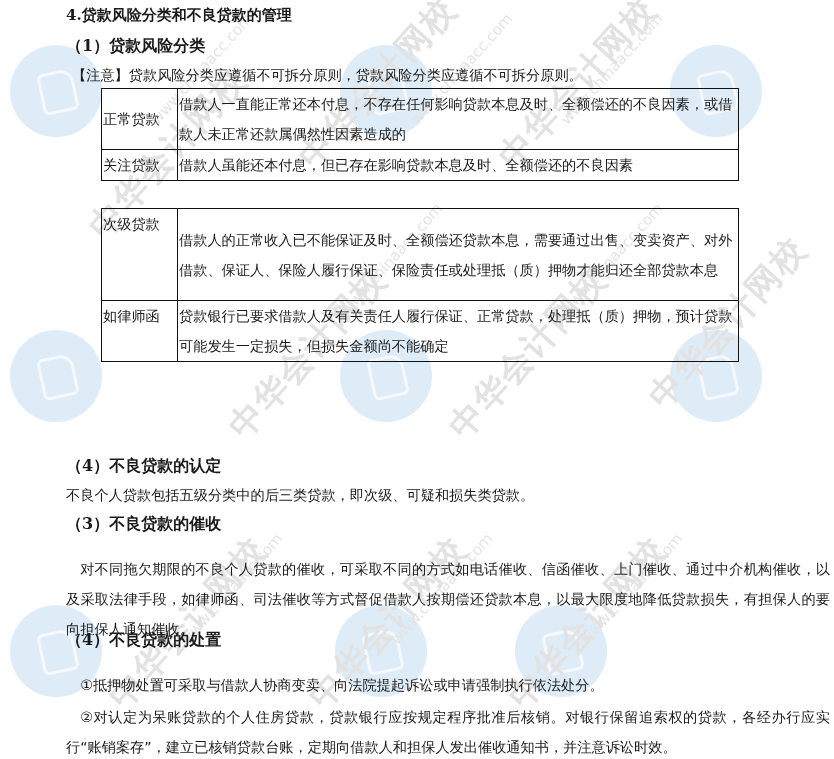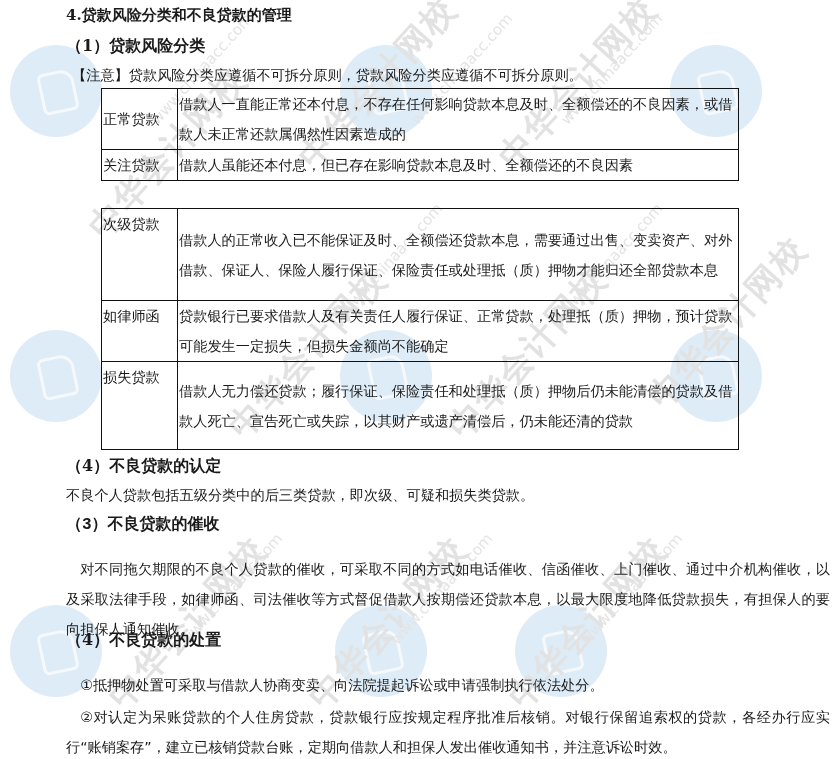--- a/index.html
+++ b/index.html
@@ -83,29 +83,25 @@
   <table class="cls" style="top:208px;font-family:Liberation Serif, serif;">
     <tbody>
         <tr style="height:92px;">
       <td class="k top">次级贷款</td>
       <td>借款人的正常收入已不能保证及时、全额偿还贷款本息，需要通过出售、变卖资产、对外借款、保证人、保险人履行保证、保险责任或处理抵（质）押物才能归还全部贷款本息</td>
     </tr>
     <tr style="height:60px;">
       <td class="k top">如律师函</td>
       <td>贷款银行已要求借款人及有关责任人履行保证、正常贷款，处理抵（质）押物，预计贷款可能发生一定损失，但损失金额尚不能确定</td>
     </tr>
-    <tr style="height:88px;">
-      <td class="k top">损失贷款</td>
-      <td>借款人无力偿还贷款；履行保证、保险责任和处理抵（质）押物后仍未能清偿的贷款及借款人死亡、宣告死亡或失踪，以其财产或遗产清偿后，仍未能还清的贷款</td>
-    </tr>
   </tbody>
     </table>
 
   <div class="h-sub" style="left:66px;top:456px;">（4）不良贷款的认定</div>
   <div class="p" style="left:66px;top:480px;">不良个人贷款包括五级分类中的后三类贷款，即次级、可疑和损失类贷款。</div>
 
-  <div class="h-sub" style="left:66px;top:514px;font-family:Liberation Mono, monospace;">（3）不良贷款的催收</div>
+  <div class="h-sub" style="left:66px;top:514px;">（3）不良贷款的催收</div>
   <div class="para" style="top:538px;">对不同拖欠期限的不良个人贷款的催收，可采取不同的方式如电话催收、信函催收、上门催收、通过中介机构催收，以及采取法律手段，如律师函、司法催收等方式督促借款人按期偿还贷款本息，以最大限度地降低贷款损失，有担保人的要向担保人通知催收。</div>
 
   <div class="h-sub" style="left:66px;top:630px;">（4）不良贷款的处置</div>
   <div class="para" style="top:686px;">②对认定为呆账贷款的个人住房贷款，贷款银行应按规定程序批准后核销。对银行保留追索权的贷款，各经办行应实行“账销案存”，建立已核销贷款台账，定期向借款人和担保人发出催收通知书，并注意诉讼时效。</div>
   <div class="para" style="top:654px;">①抵押物处置可采取与借款人协商变卖、向法院提起诉讼或申请强制执行依法处分。</div>
 </div>
 
 </body></html>

